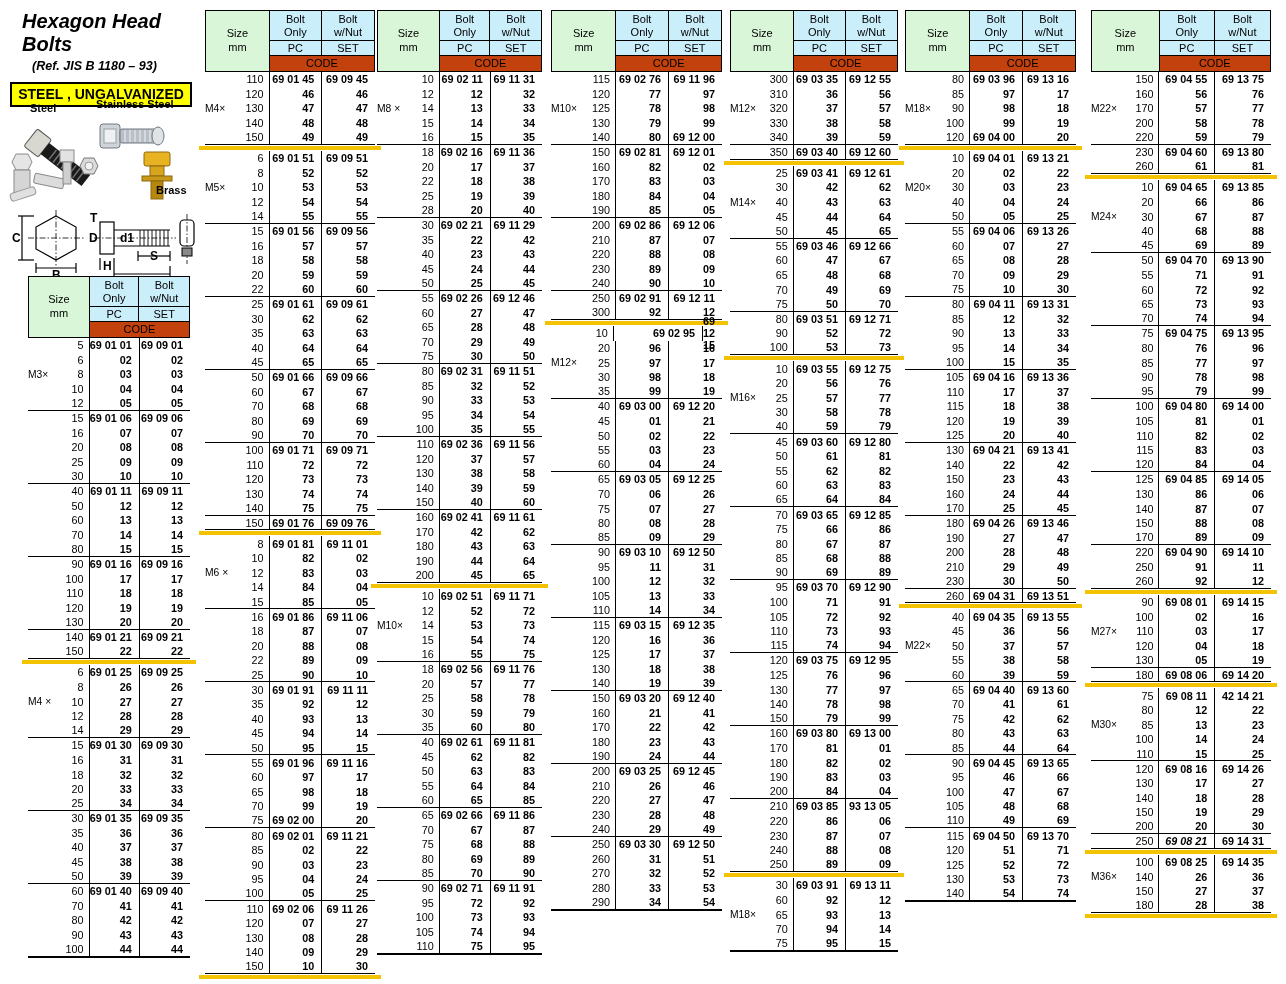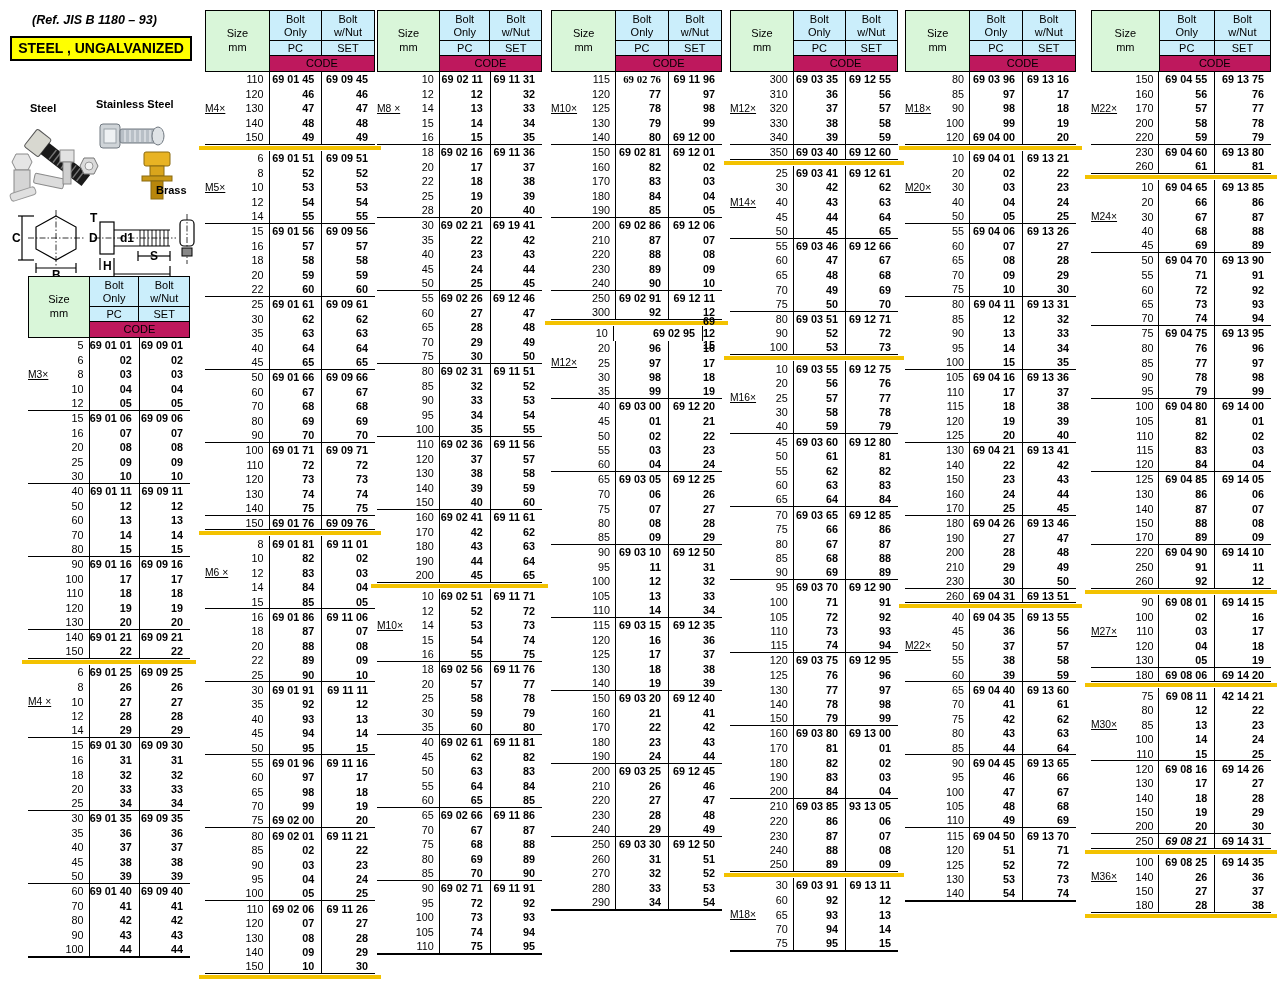--- a/index.html
+++ b/index.html
@@ -25,44 +25,45 @@
   .thead { display:flex; height:62px; border:1px solid #000; }
   .h-size { background:#d9f6d9; border-right:1px solid #000; display:flex; flex-direction:column;
             justify-content:center; align-items:center; line-height:1.25; }
   .h-right { flex:1; display:flex; flex-direction:column; }
   .h-r1 { flex:1; display:flex; background:#cbeefb; border-bottom:1px solid #000; }
   .h-r1 > div { width:50%; text-align:center; line-height:1.15; padding-top:2px; }
   .h-r1 > div:first-child { border-right:1px solid #000; }
   .h-r2 { height:15px; display:flex; background:#cbeefb; border-bottom:1px solid #000; }
   .h-r2 > div { width:50%; text-align:center; line-height:14px; }
   .h-r2 > div:first-child { border-right:1px solid #000; }
-  .h-r3 { height:15px; background:#be185d; text-align:center; line-height:14px; }
+  .h-r3 { height:15px; background:#c2410c; text-align:center; line-height:14px; }
 
   .trow { display:flex; height:14.6px; }
   .c-size { border-right:1px solid #000; position:relative; display:flex; align-items:center;
             justify-content:flex-end; padding-right:5px; font-size:10.8px; }
-  .m-label { position:absolute; left:0px; font-size:10.3px;text-decoration:underline; }
+  .m-label { position:absolute; left:0px; font-size:10.3px; }
   .c-pc { border-right:1px solid #000; display:flex; align-items:center; justify-content:flex-end;
           padding-right:7px; font-weight:bold; font-size:10.8px; }
   .c-set { flex:1; display:flex; align-items:center; justify-content:flex-end;
            padding-right:7px; font-weight:bold; font-size:10.8px; }
   .grp-last { border-bottom:1px solid #000; }
   .ydiv { height:4px; background:#f3c200; margin:1px 0 1px -6px; width:calc(100% + 12px); }
   .endline { height:0; border-bottom:1.5px solid #000; }
 
   svg .ln { stroke:#000; stroke-width:1.2; fill:none; }
   svg .cl { stroke:#000; stroke-width:0.8; stroke-dasharray:6 2 1.5 2; fill:none; }
   svg text { font-family:"Liberation Sans", sans-serif; font-size:12px; font-weight:bold; }
 </style>
 </head>
 <body>
 
 <div id="page">
 
   <div class="panel">
+    <div class="title">Hexagon Head Bolts</div>
     <div class="ref">(Ref. JIS B 1180 – 93)</div>
     <div class="badge">STEEL , UNGALVANIZED</div>
 
     <div class="photos">
       <span class="photo-label lbl-steel">Steel</span>
       <span class="photo-label lbl-ss">Stainless Steel</span>
       <span class="photo-label lbl-brass">Brass</span>
       <svg width="192" height="112" viewBox="0 0 192 112">
 
         <g transform="rotate(38 40 55)">
@@ -1021,21 +1022,21 @@
           <span>28</span>
         </div>
         <div class="c-pc" style="width: 31%;">20</div>
         <div class="c-set">40</div>
       </div>
       <div class="trow">
         <div class="c-size" style="width: 38%;">
           <span>30</span>
         </div>
         <div class="c-pc" style="width: 31%;">69 02 21</div>
-        <div class="c-set">69 19 41</div>
+        <div class="c-set">69 11 29</div>
       </div>
       <div class="trow">
         <div class="c-size" style="width: 38%;">
           <span>35</span>
         </div>
         <div class="c-pc" style="width: 31%;">22</div>
         <div class="c-set">42</div>
       </div>
       <div class="trow">
         <div class="c-size" style="width: 38%;">
@@ -1392,21 +1393,21 @@
             <div>PC</div>
             <div>SET</div>
           </div>
           <div class="h-r3">CODE</div>
         </div>
       </div>
       <div class="trow">
         <div class="c-size" style="width: 38%;">
           <span>115</span>
         </div>
-        <div class="c-pc" style="width: 31%; font-family: Liberation Serif, serif;">69 02 76</div>
+        <div class="c-pc" style="width: 31%;">69 02 76</div>
         <div class="c-set">69 11 96</div>
       </div>
       <div class="trow">
         <div class="c-size" style="width: 38%;">
           <span>120</span>
         </div>
         <div class="c-pc" style="width: 31%;">77</div>
         <div class="c-set">97</div>
       </div>
       <div class="trow">

